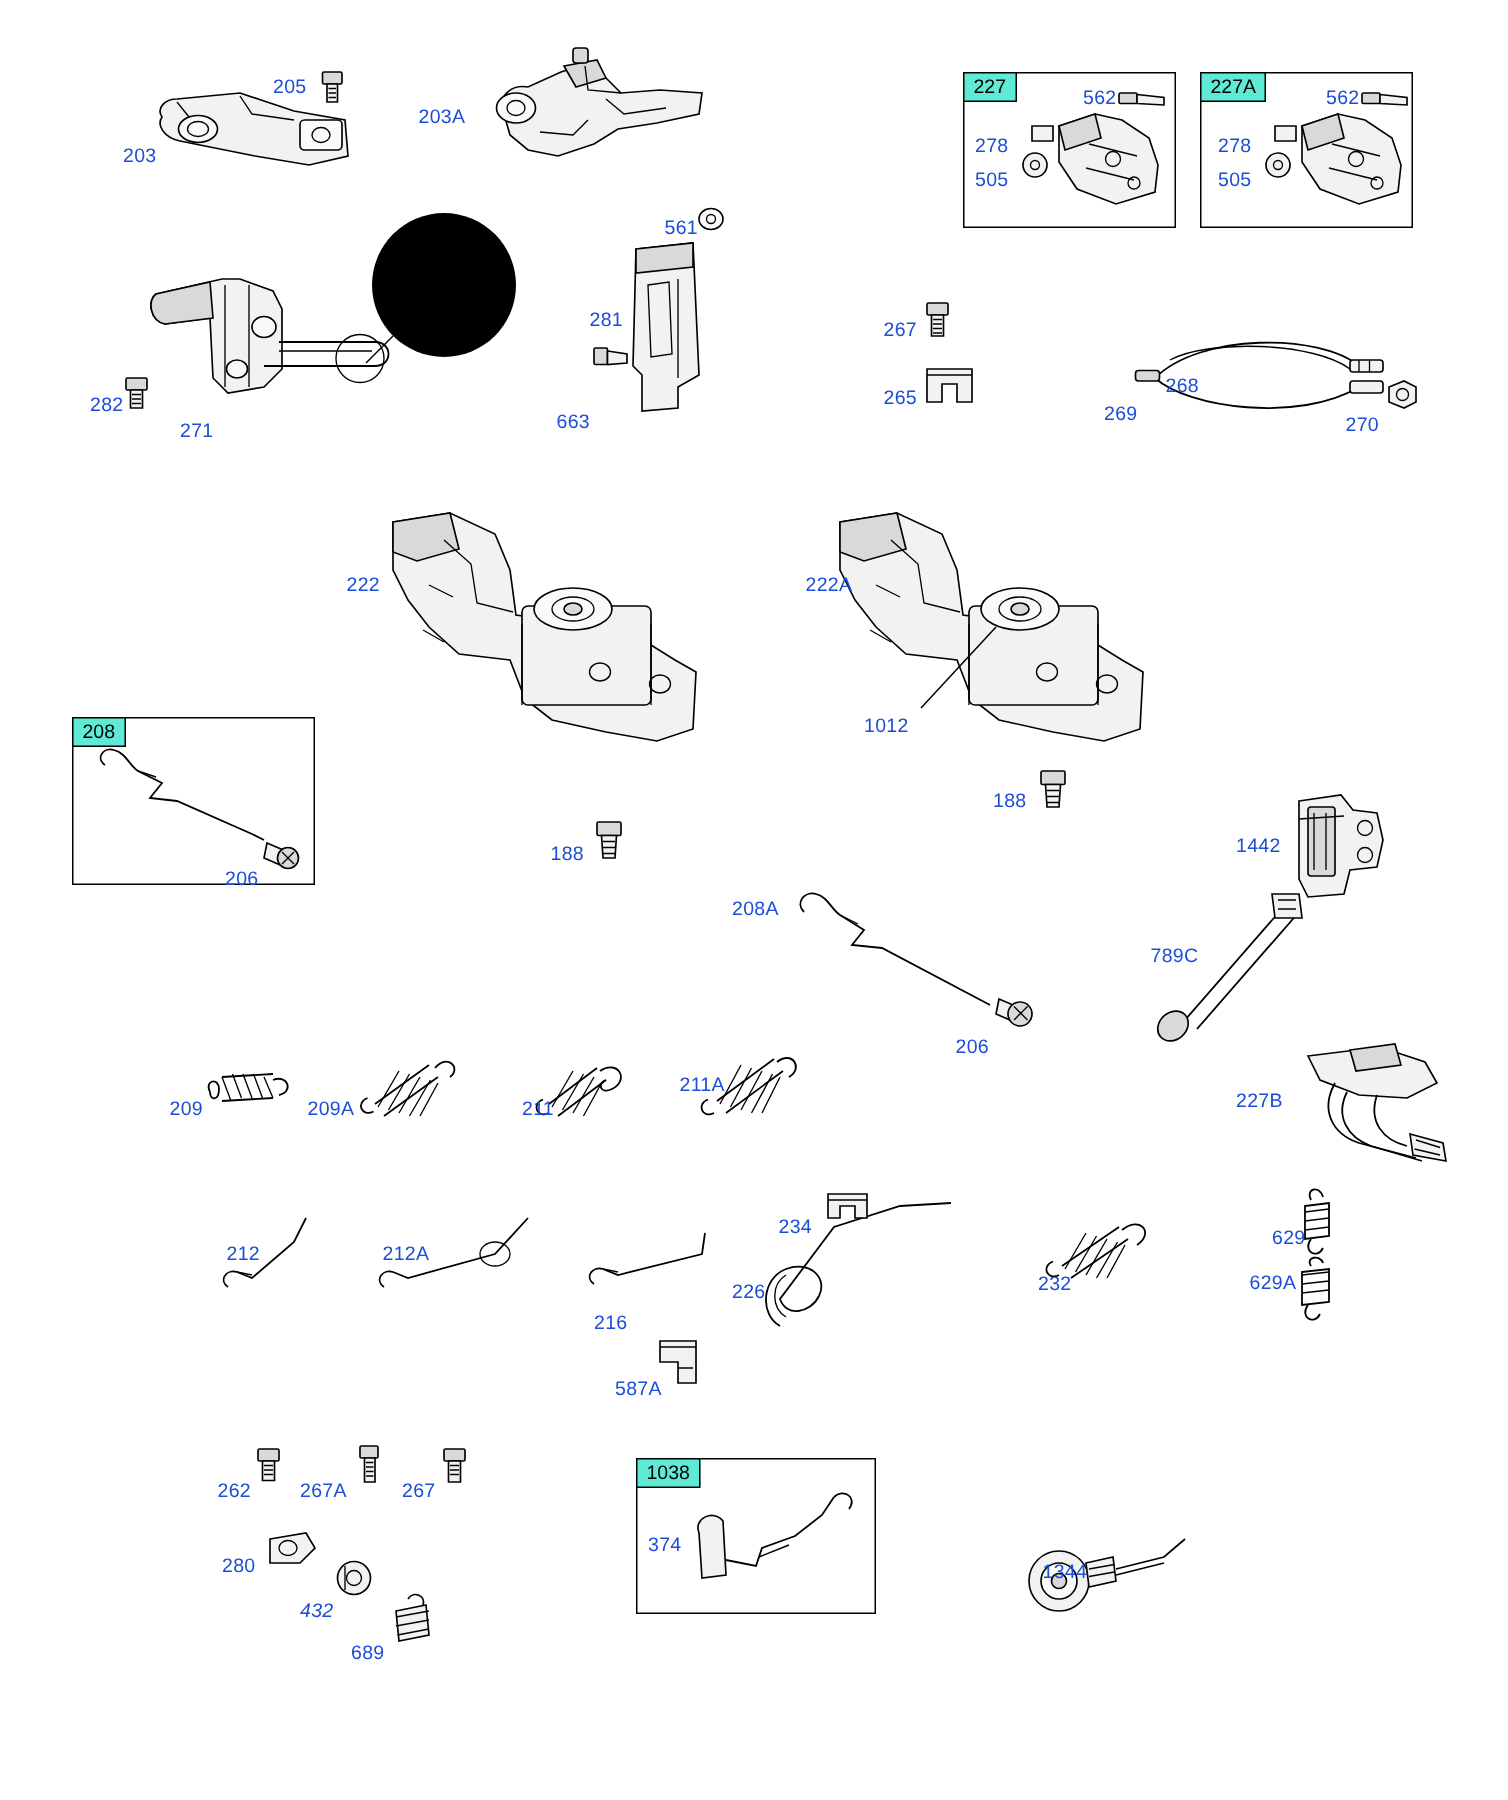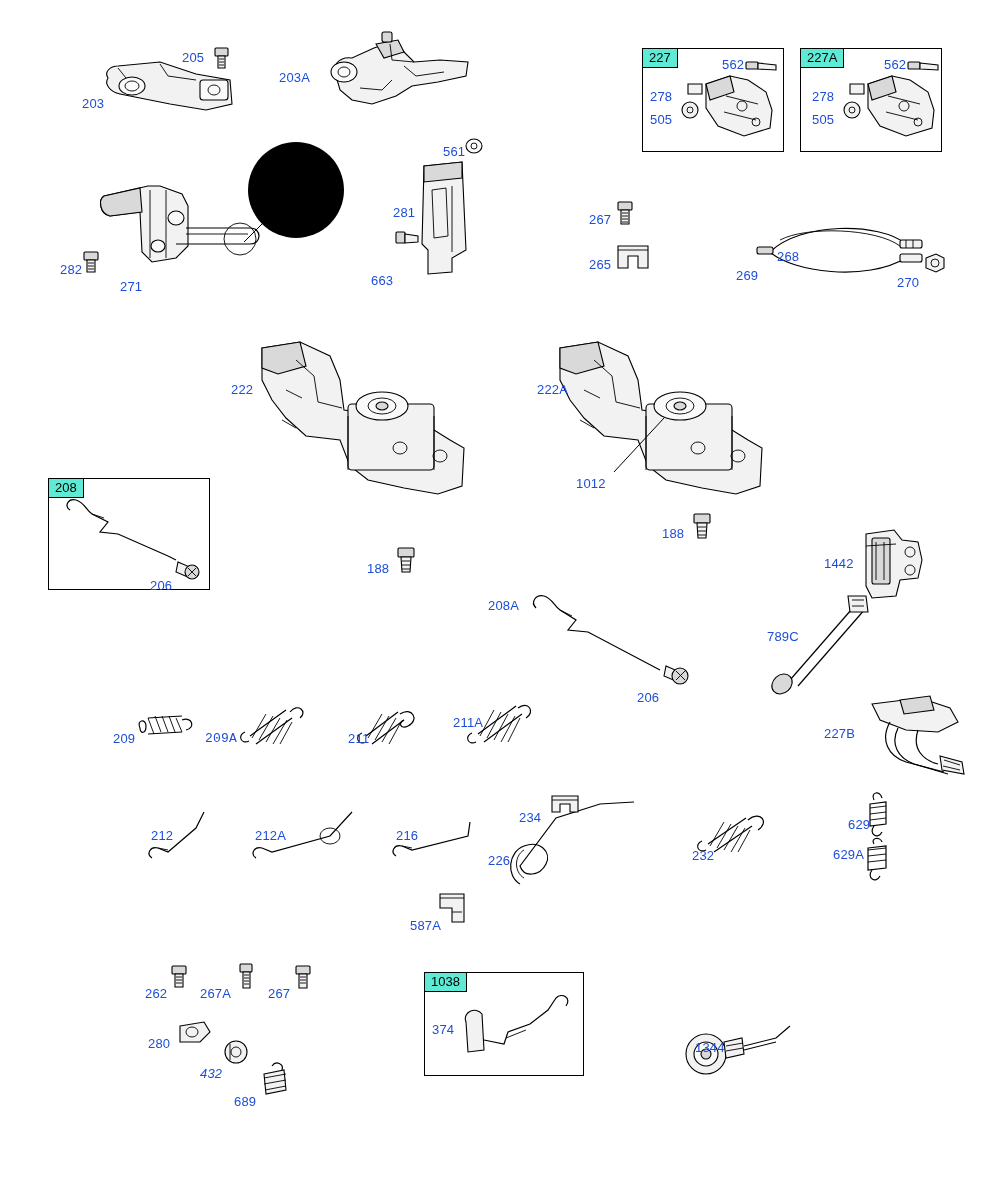--- a/index.html
+++ b/index.html
@@ -442,27 +442,27 @@
   <div class="lbl" style="left:367px; top:561px;">188</div>
   <div class="lbl" style="left:150px; top:578px;">206</div>
 
   <div class="lbl" style="left:824px; top:556px;">1442</div>
   <div class="lbl" style="left:767px; top:629px;">789C</div>
   <div class="lbl" style="left:488px; top:598px;">208A</div>
   <div class="lbl" style="left:637px; top:690px;">206</div>
   <div class="lbl" style="left:824px; top:726px;">227B</div>
 
   <div class="lbl" style="left:113px; top:731px;">209</div>
-  <div class="lbl" style="left:205px; top:731px;font-family:Liberation Mono, monospace;">209A</div>
+  <div class="lbl" style="left:205px; top:731px;">209A</div>
   <div class="lbl" style="left:348px; top:731px;">211</div>
   <div class="lbl" style="left:453px; top:715px;">211A</div>
 
   <div class="lbl" style="left:151px; top:828px;">212</div>
   <div class="lbl" style="left:255px; top:828px;">212A</div>
-  <div class="lbl" style="left:396px; top:828px;text-align:center;">216</div>
+  <div class="lbl" style="left:396px; top:874px;text-align:center;">216</div>
   <div class="lbl" style="left:519px; top:810px;">234</div>
   <div class="lbl" style="left:488px; top:853px;">226</div>
   <div class="lbl" style="left:692px; top:823px;margin-top:25px;">232</div>
   <div class="lbl" style="left:848px; top:817px;">629</div>
   <div class="lbl" style="left:833px; top:847px;">629A</div>
   <div class="lbl" style="left:410px; top:918px;">587A</div>
 
   <div class="lbl" style="left:145px; top:986px;">262</div>
   <div class="lbl" style="left:200px; top:986px;">267A</div>
   <div class="lbl" style="left:268px; top:986px;">267</div>

